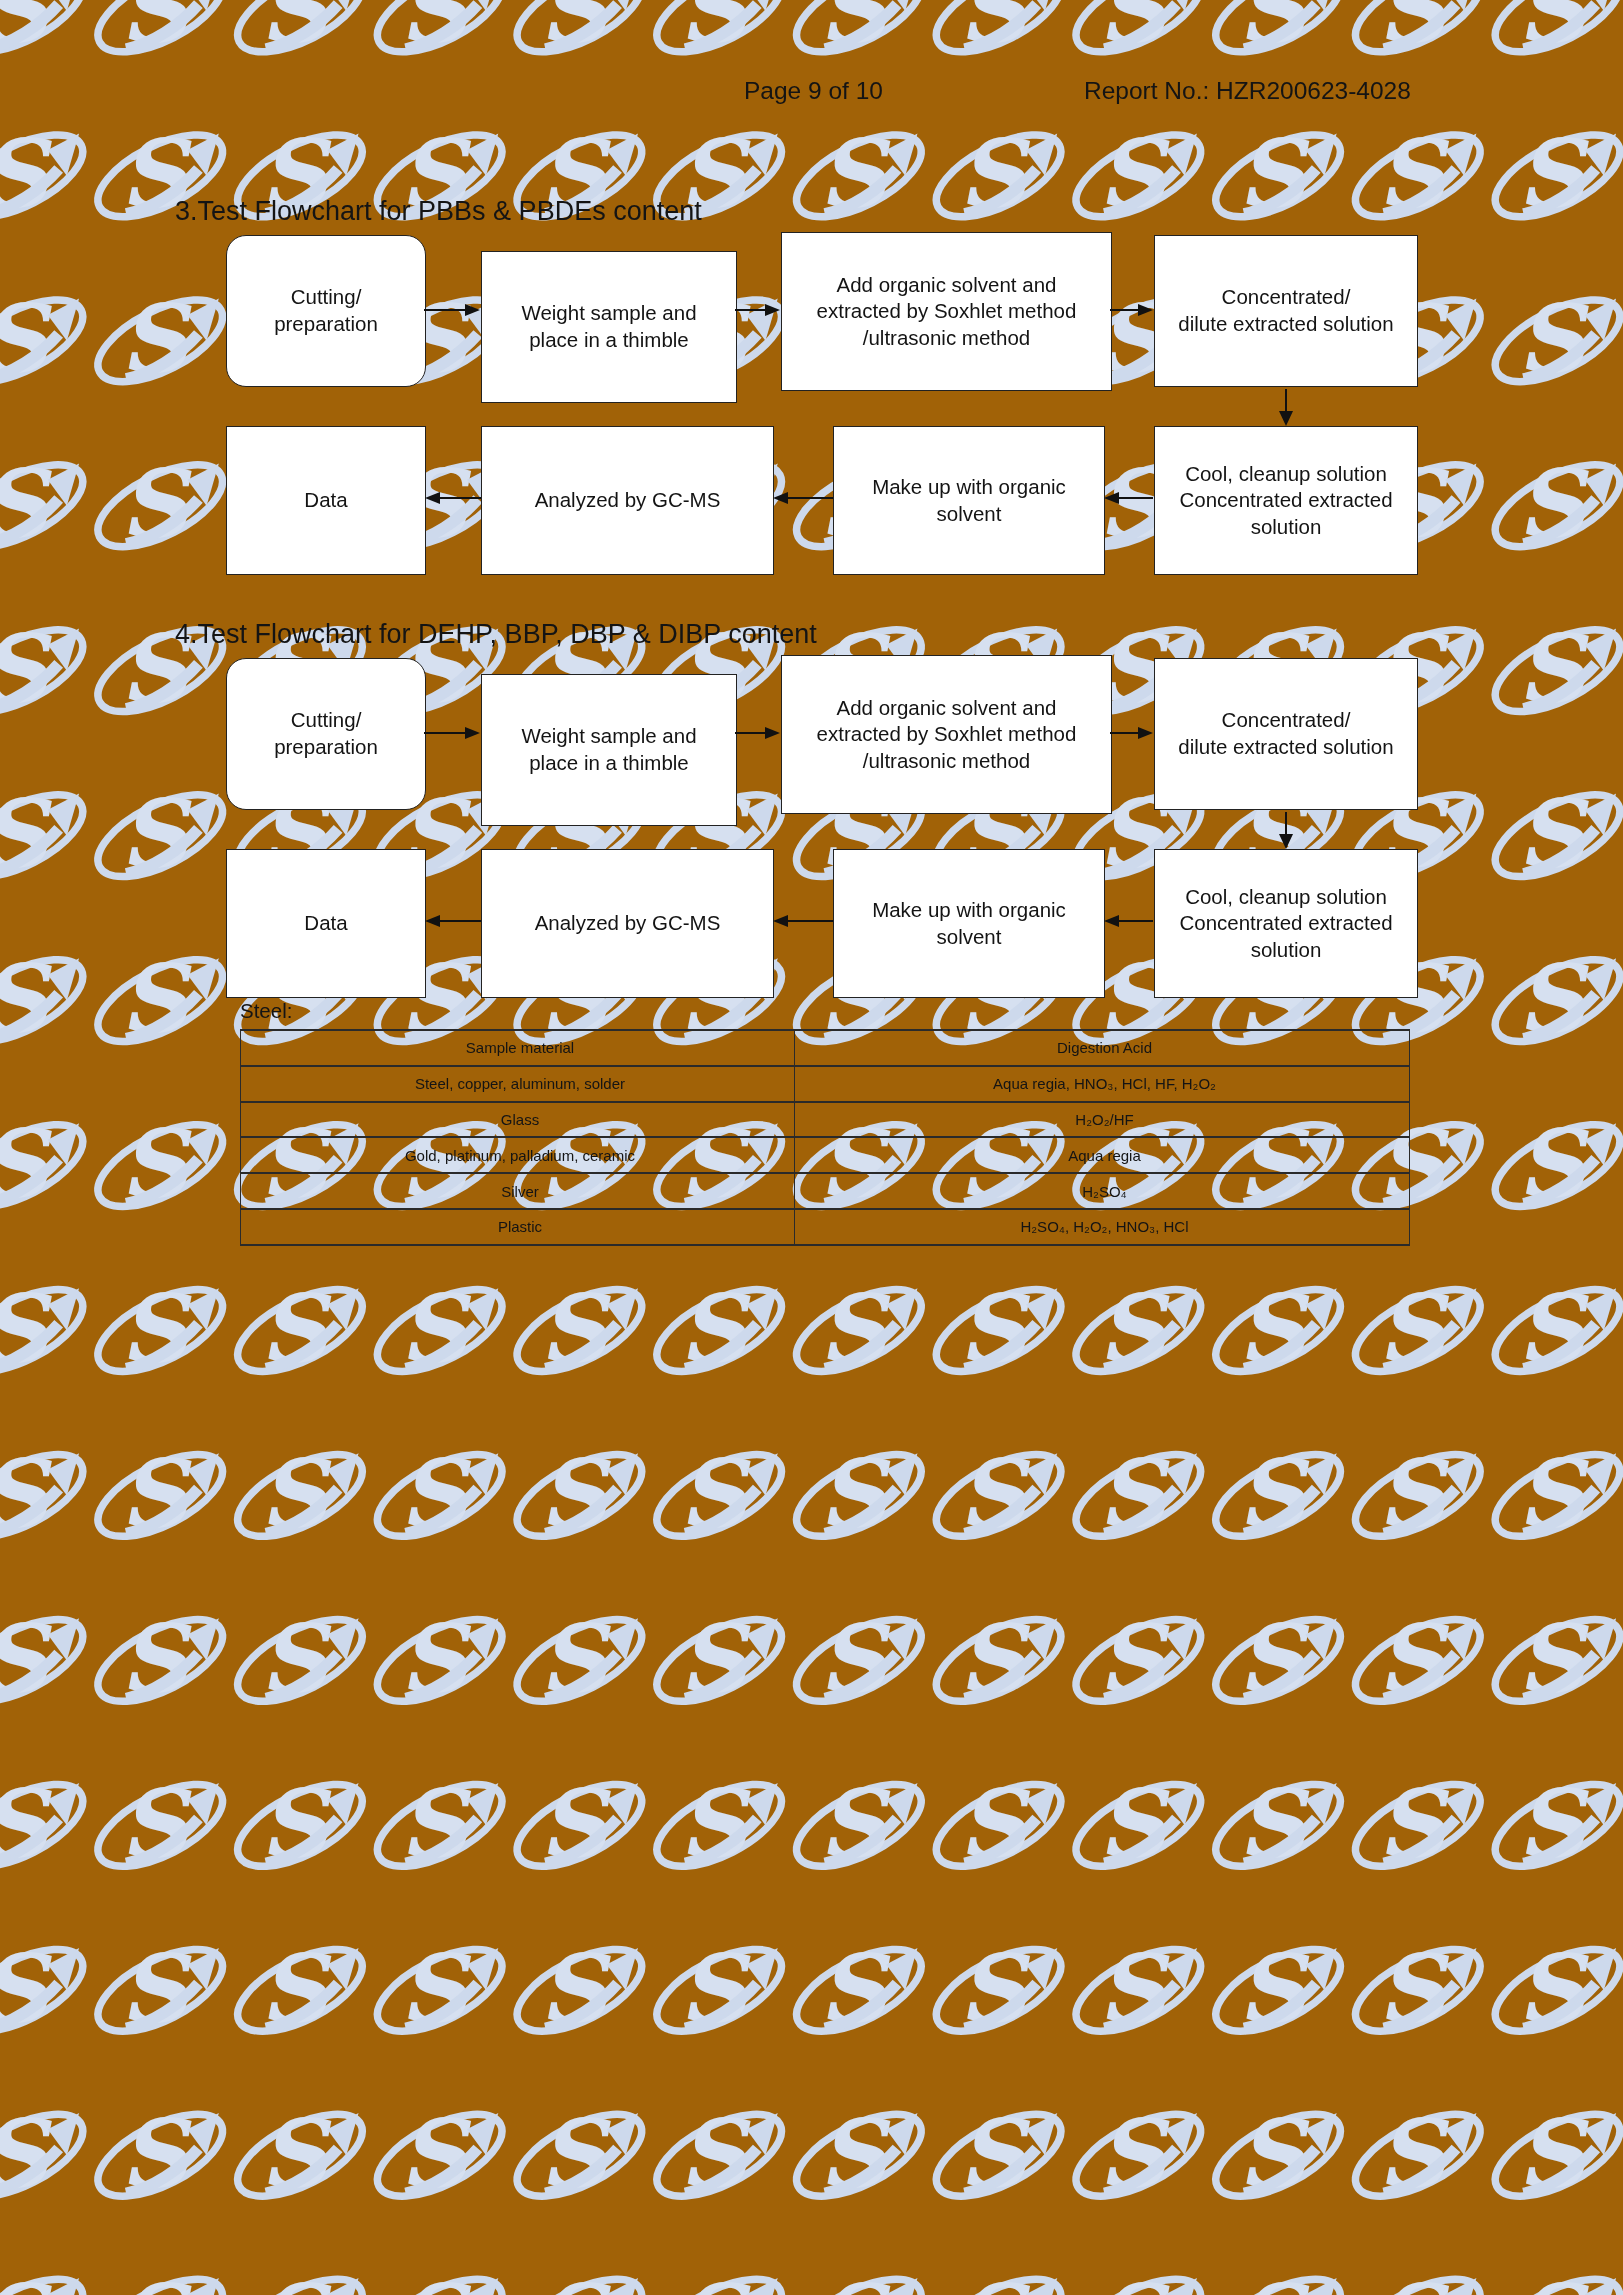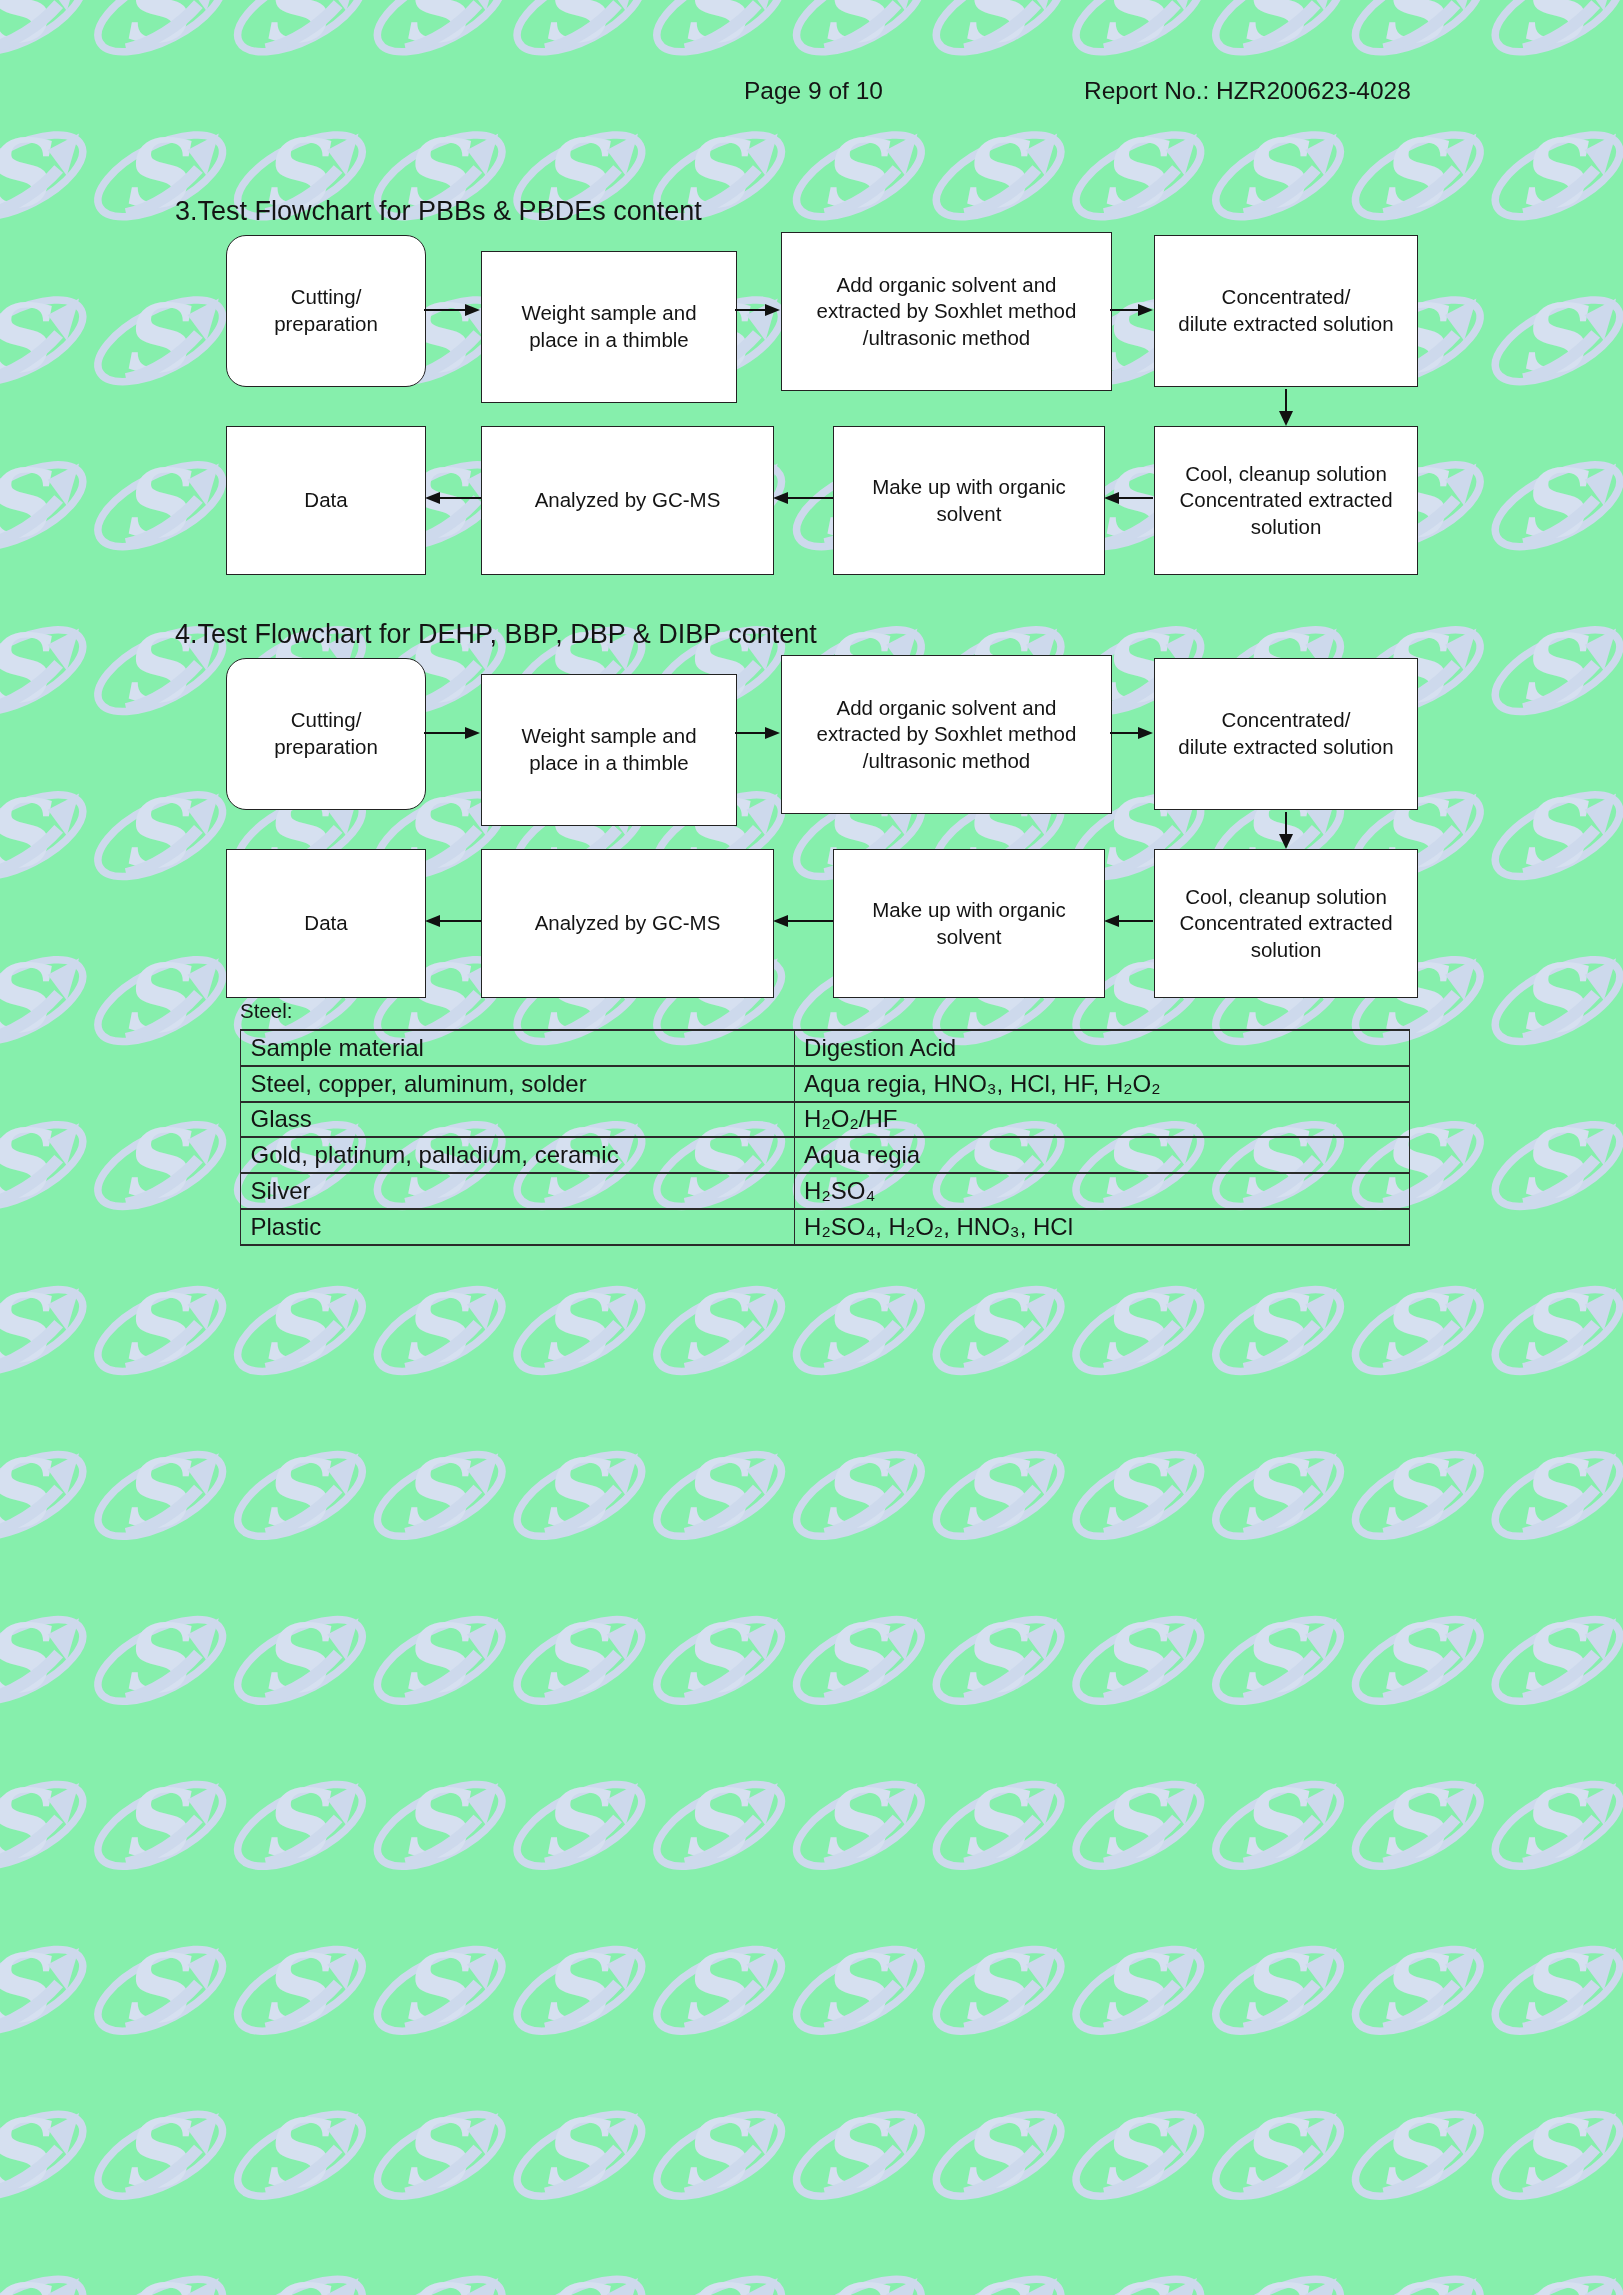--- a/index.html
+++ b/index.html
@@ -1,19 +1,19 @@
 <!DOCTYPE html>
 <html style="font-size:11px"><head>
 <meta charset="utf-8">
 <style>
   html,body{margin:0;padding:0;background:#e8e8e8;}
   .page{
     position:relative;
     width:1623px;height:2295px;
-    background:#86efac;
+    background:#a16207;
     overflow:hidden;
     font-family:"Liberation Sans","DejaVu Sans",sans-serif;
     color:#141414;
   }
   .watermark{position:absolute;left:0;top:0;width:1623px;height:2295px;z-index:0;}
   .content{position:absolute;left:0;top:0;width:100%;height:100%;z-index:1;}
 
   .hdr-page{position:absolute;left:744px;top:77px;font-size:24.5px;}
   .hdr-report{position:absolute;left:1084px;top:77px;font-size:24.5px;}
 
@@ -61,22 +61,22 @@
   }
 
   .table-label{position:absolute;left:240px;top:999px;font-size:20.5px;}
   .dtable{
     position:absolute;left:240px;top:1029px;width:1170px;
     border-collapse:collapse;table-layout:fixed;
   }
   .dtable td{
     border-left:1.4px solid #2a2a2a;border-right:1.4px solid #2a2a2a;
     border-top:2px solid #2a2a2a;border-bottom:2px solid #2a2a2a;
-    height:31px;padding:1.4px 4.1px 1.4px 9.5px;font-size:24px;
-    overflow:hidden;white-space:nowrap;
+    height:31px;padding:1.4px 4.1px 1.4px 9.5px;font-size:15px;
+    overflow:hidden;white-space:nowrap;text-align:center;
   }
   .dtable td.c1{width:539px;}
 </style>
 </head>
 <body>
 
 <div class="page">
 
   <svg class="watermark" viewBox="0 0 2381 3367" xmlns="http://www.w3.org/2000/svg">
     <defs>

